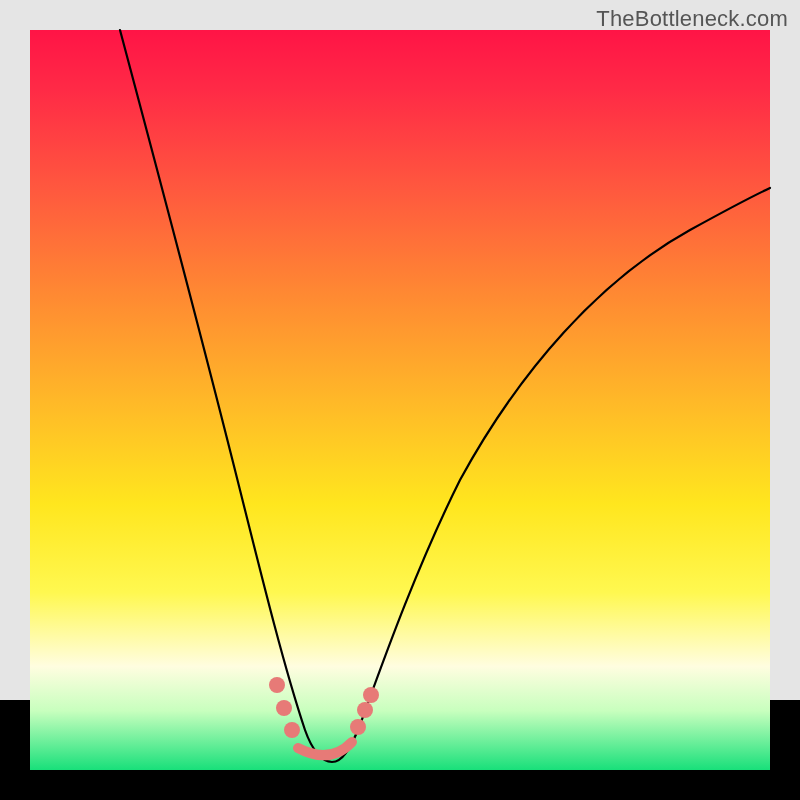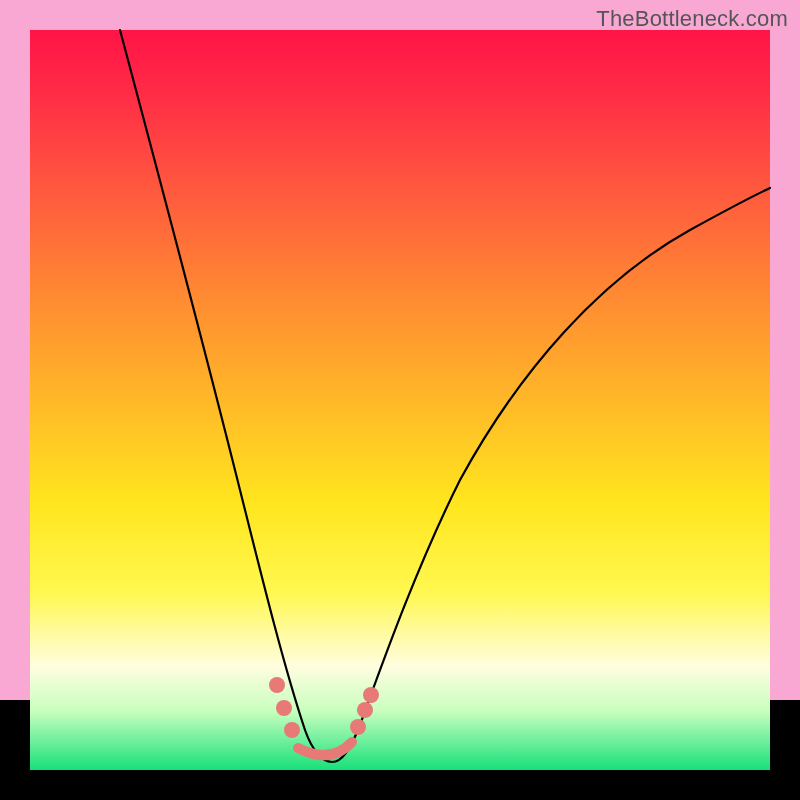--- a/index.html
+++ b/index.html
@@ -7,21 +7,21 @@
     padding: 0;
     width: 800px;
     height: 800px;
     background: #000;
     font-family: Arial, Helvetica, sans-serif;
     overflow: hidden;
   }
   .outer {
     width: 800px;
     height: 700px;
-    background: #f9a8d4;
+    background: #e5e5e5;
     position: relative;
   }
   .watermark {
     position: absolute;
     top: 6px;
     right: 12px;
     color: #555;
     font-size: 22px;
     letter-spacing: 0.2px;
     font-weight: 400;

